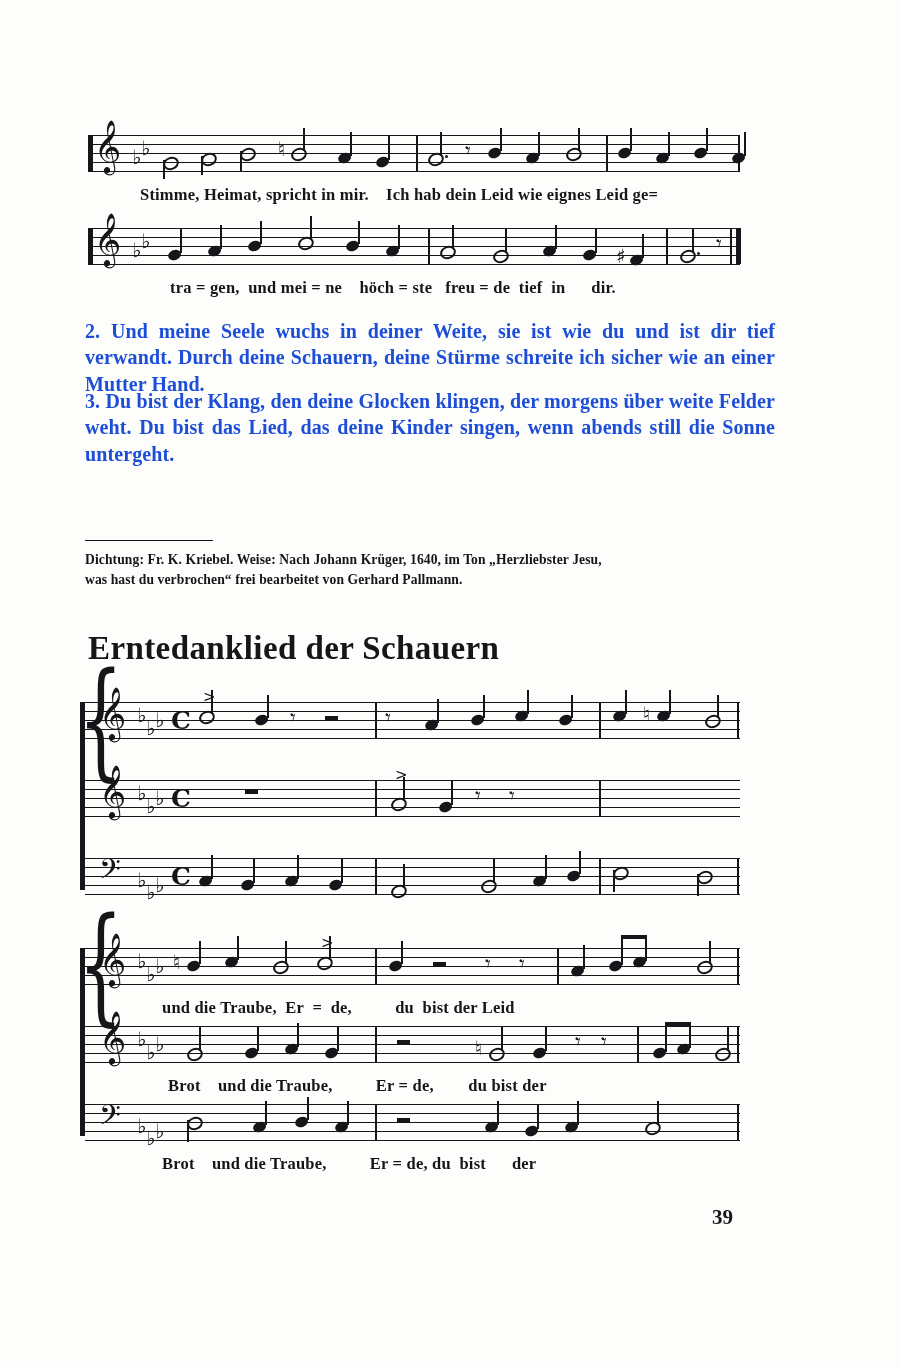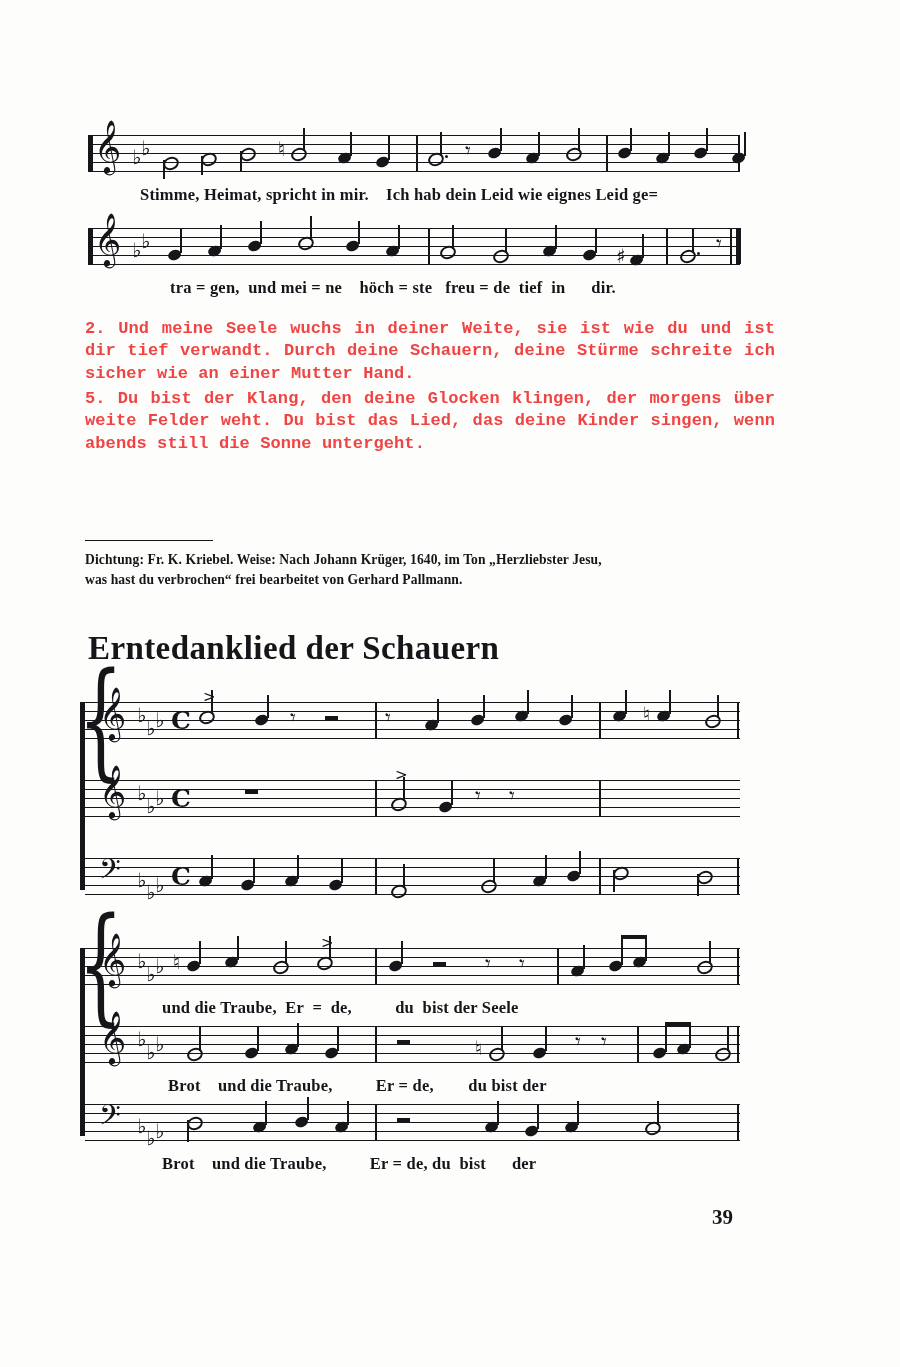--- a/index.html
+++ b/index.html
@@ -156,25 +156,25 @@
     font-weight: bold;
     font-size: 16.5px;
     color: #15151a;
     white-space: pre;
     letter-spacing: 0.2px;
   }
 
   
   .verse {
     position: absolute;
-    font-family: Liberation Mono, monospace;
+    font-family: Liberation Serif, serif;
     font-weight: bold;
-    font-size: 17px;
+    font-size: 20px;
     line-height: 1.32;
-    color: #ef4444;
+    color: #1d4ed8;
     width: 690px;
     text-align: justify;
     letter-spacing: 0.1px;
   }
 
   .credit-rule {
     position: absolute;
     height: 1.3px;
     background: #15151a;
   }
@@ -338,21 +338,21 @@
       <span class="rest" style="left:628px; top:5px;">𝄾</span>
 
       <div class="barline" style="left:642px;"></div>
       <div class="barline thick" style="left:648px;"></div>
     </div>
   </div>
 
   <div class="lyrics" style="left:170px; top:278px;">tra = gen,  und mei = ne    höch = ste   freu = de  tief  in      dir.</div>
 
   <div class="verse" style="left:85px; top:318px;">2. Und meine Seele wuchs in deiner Weite, sie ist wie du und ist dir tief verwandt. Durch deine Schauern, deine Stürme schreite ich sicher wie an einer Mutter Hand.</div>
-  <div class="verse" style="left:85px; top:388px;">5. Du bist der Klang, den deine Glocken klingen, der morgens über weite Felder weht. Du bist das Lied, das deine Kinder singen, wenn abends still die Sonne untergeht.</div>
+  <div class="verse" style="left:85px; top:388px;">3. Du bist der Klang, den deine Glocken klingen, der morgens über weite Felder weht. Du bist das Lied, das deine Kinder singen, wenn abends still die Sonne untergeht.</div>
 
   <div class="credit-rule" style="left:85px; top:540px; width:128px;"></div>
   <div class="credit" style="left:85px; top:550px;">Dichtung: Fr. K. Kriebel.    Weise: Nach Johann Krüger, 1640, im Ton „Herzliebster Jesu,</div>
   <div class="credit" style="left:85px; top:570px;">was hast du verbrochen“ frei bearbeitet von Gerhard Pallmann.</div>
 
   <div class="song-title" style="left:88px; top:630px;">Erntedanklied der Schauern</div>
 
   <div class="brace" style="left:60px; top:655px;">{</div>
   <div class="barline start-thick" style="left:80px; top:702px; height:188px; position:absolute; width:5px; background:#15151a;"></div>
 
@@ -546,21 +546,21 @@
       <div class="note" style="left:548px; top:9px;"></div>
       <div class="stem" style="left:560px; top:-13px; height:26px;"></div>
       <div class="flagbeam" style="left:536px; top:-13px; width:26px;"></div>
 
       <div class="note hollow" style="left:612px; top:13px;"></div>
       <div class="stem" style="left:624px; top:-7px; height:23px;"></div>
 
       <div class="barline" style="left:652px;"></div>
     </div>
   </div>
-  <div class="lyrics" style="left:162px; top:998px;">und die Traube,  Er  =  de,          du  bist der Seele</div>
+  <div class="lyrics" style="left:162px; top:998px;">und die Traube,  Er  =  de,          du  bist der Leid</div>
 
   <div class="system" style="left:85px; top:1026px; width:655px;">
     <div class="staff">
       <div class="line"></div>
       <div class="line"></div>
       <div class="line"></div>
       <div class="line"></div>
       <div class="line"></div>
 
       <span class="clef treble" style="left:14px;">𝄞</span>

